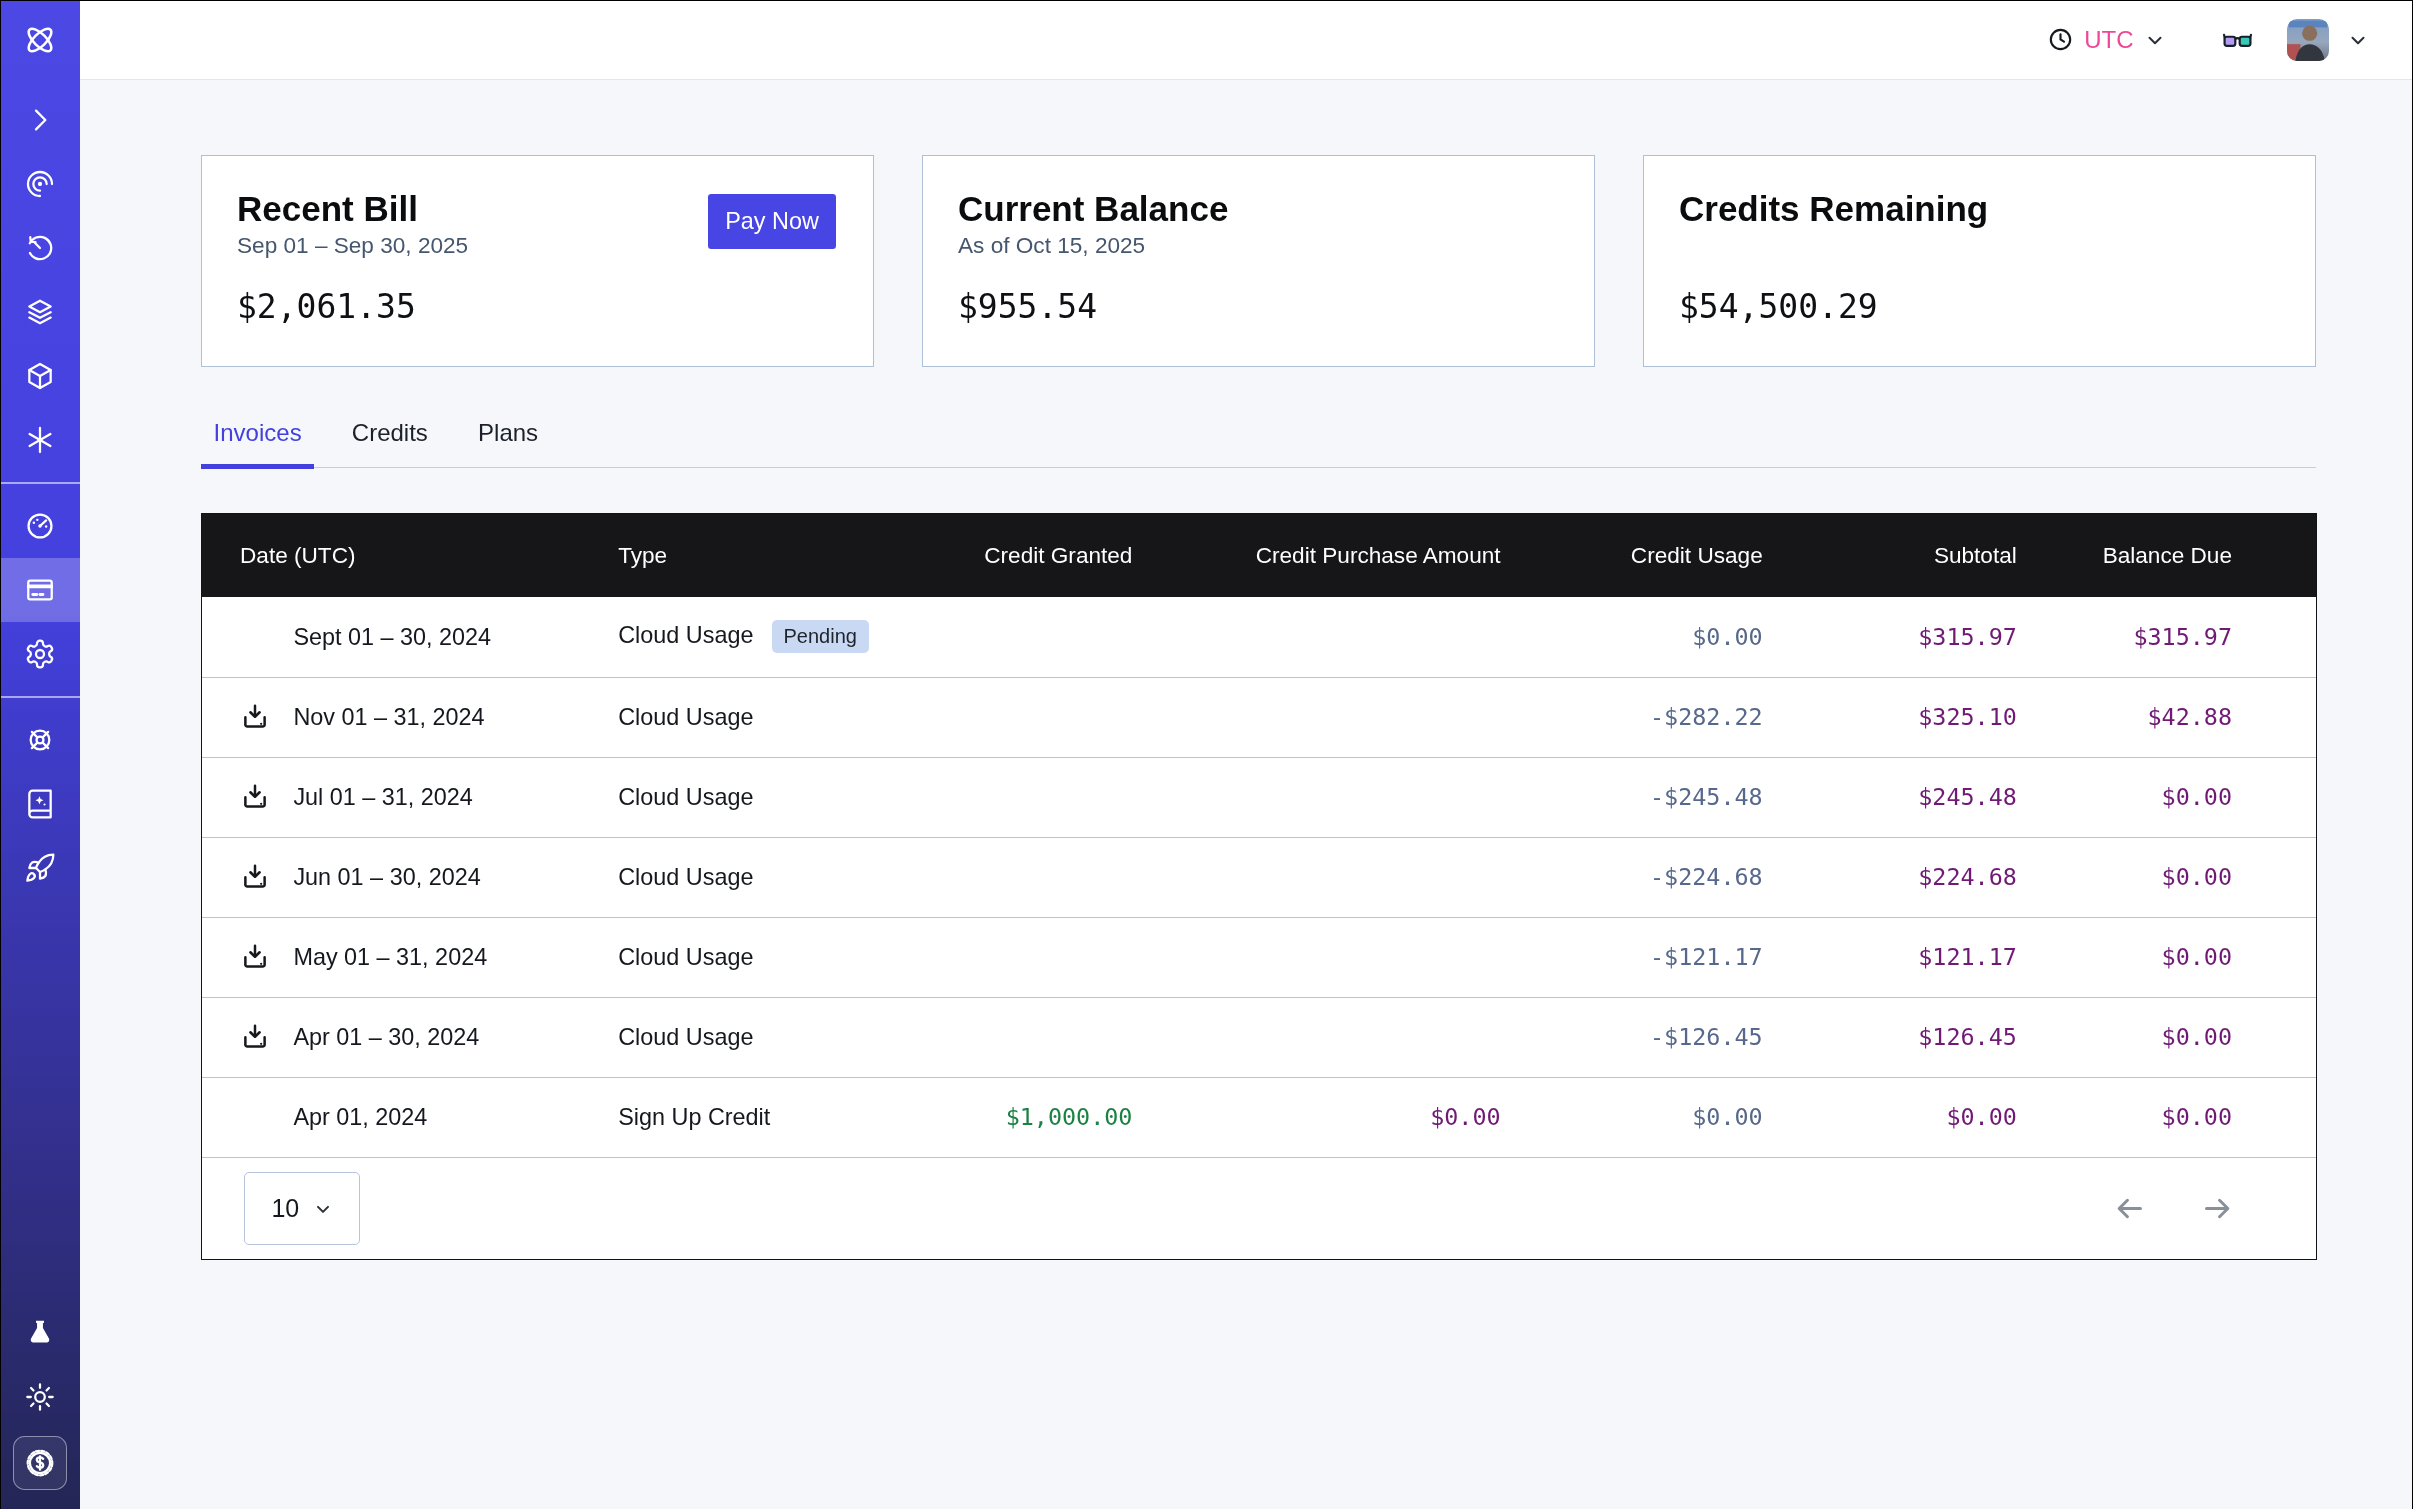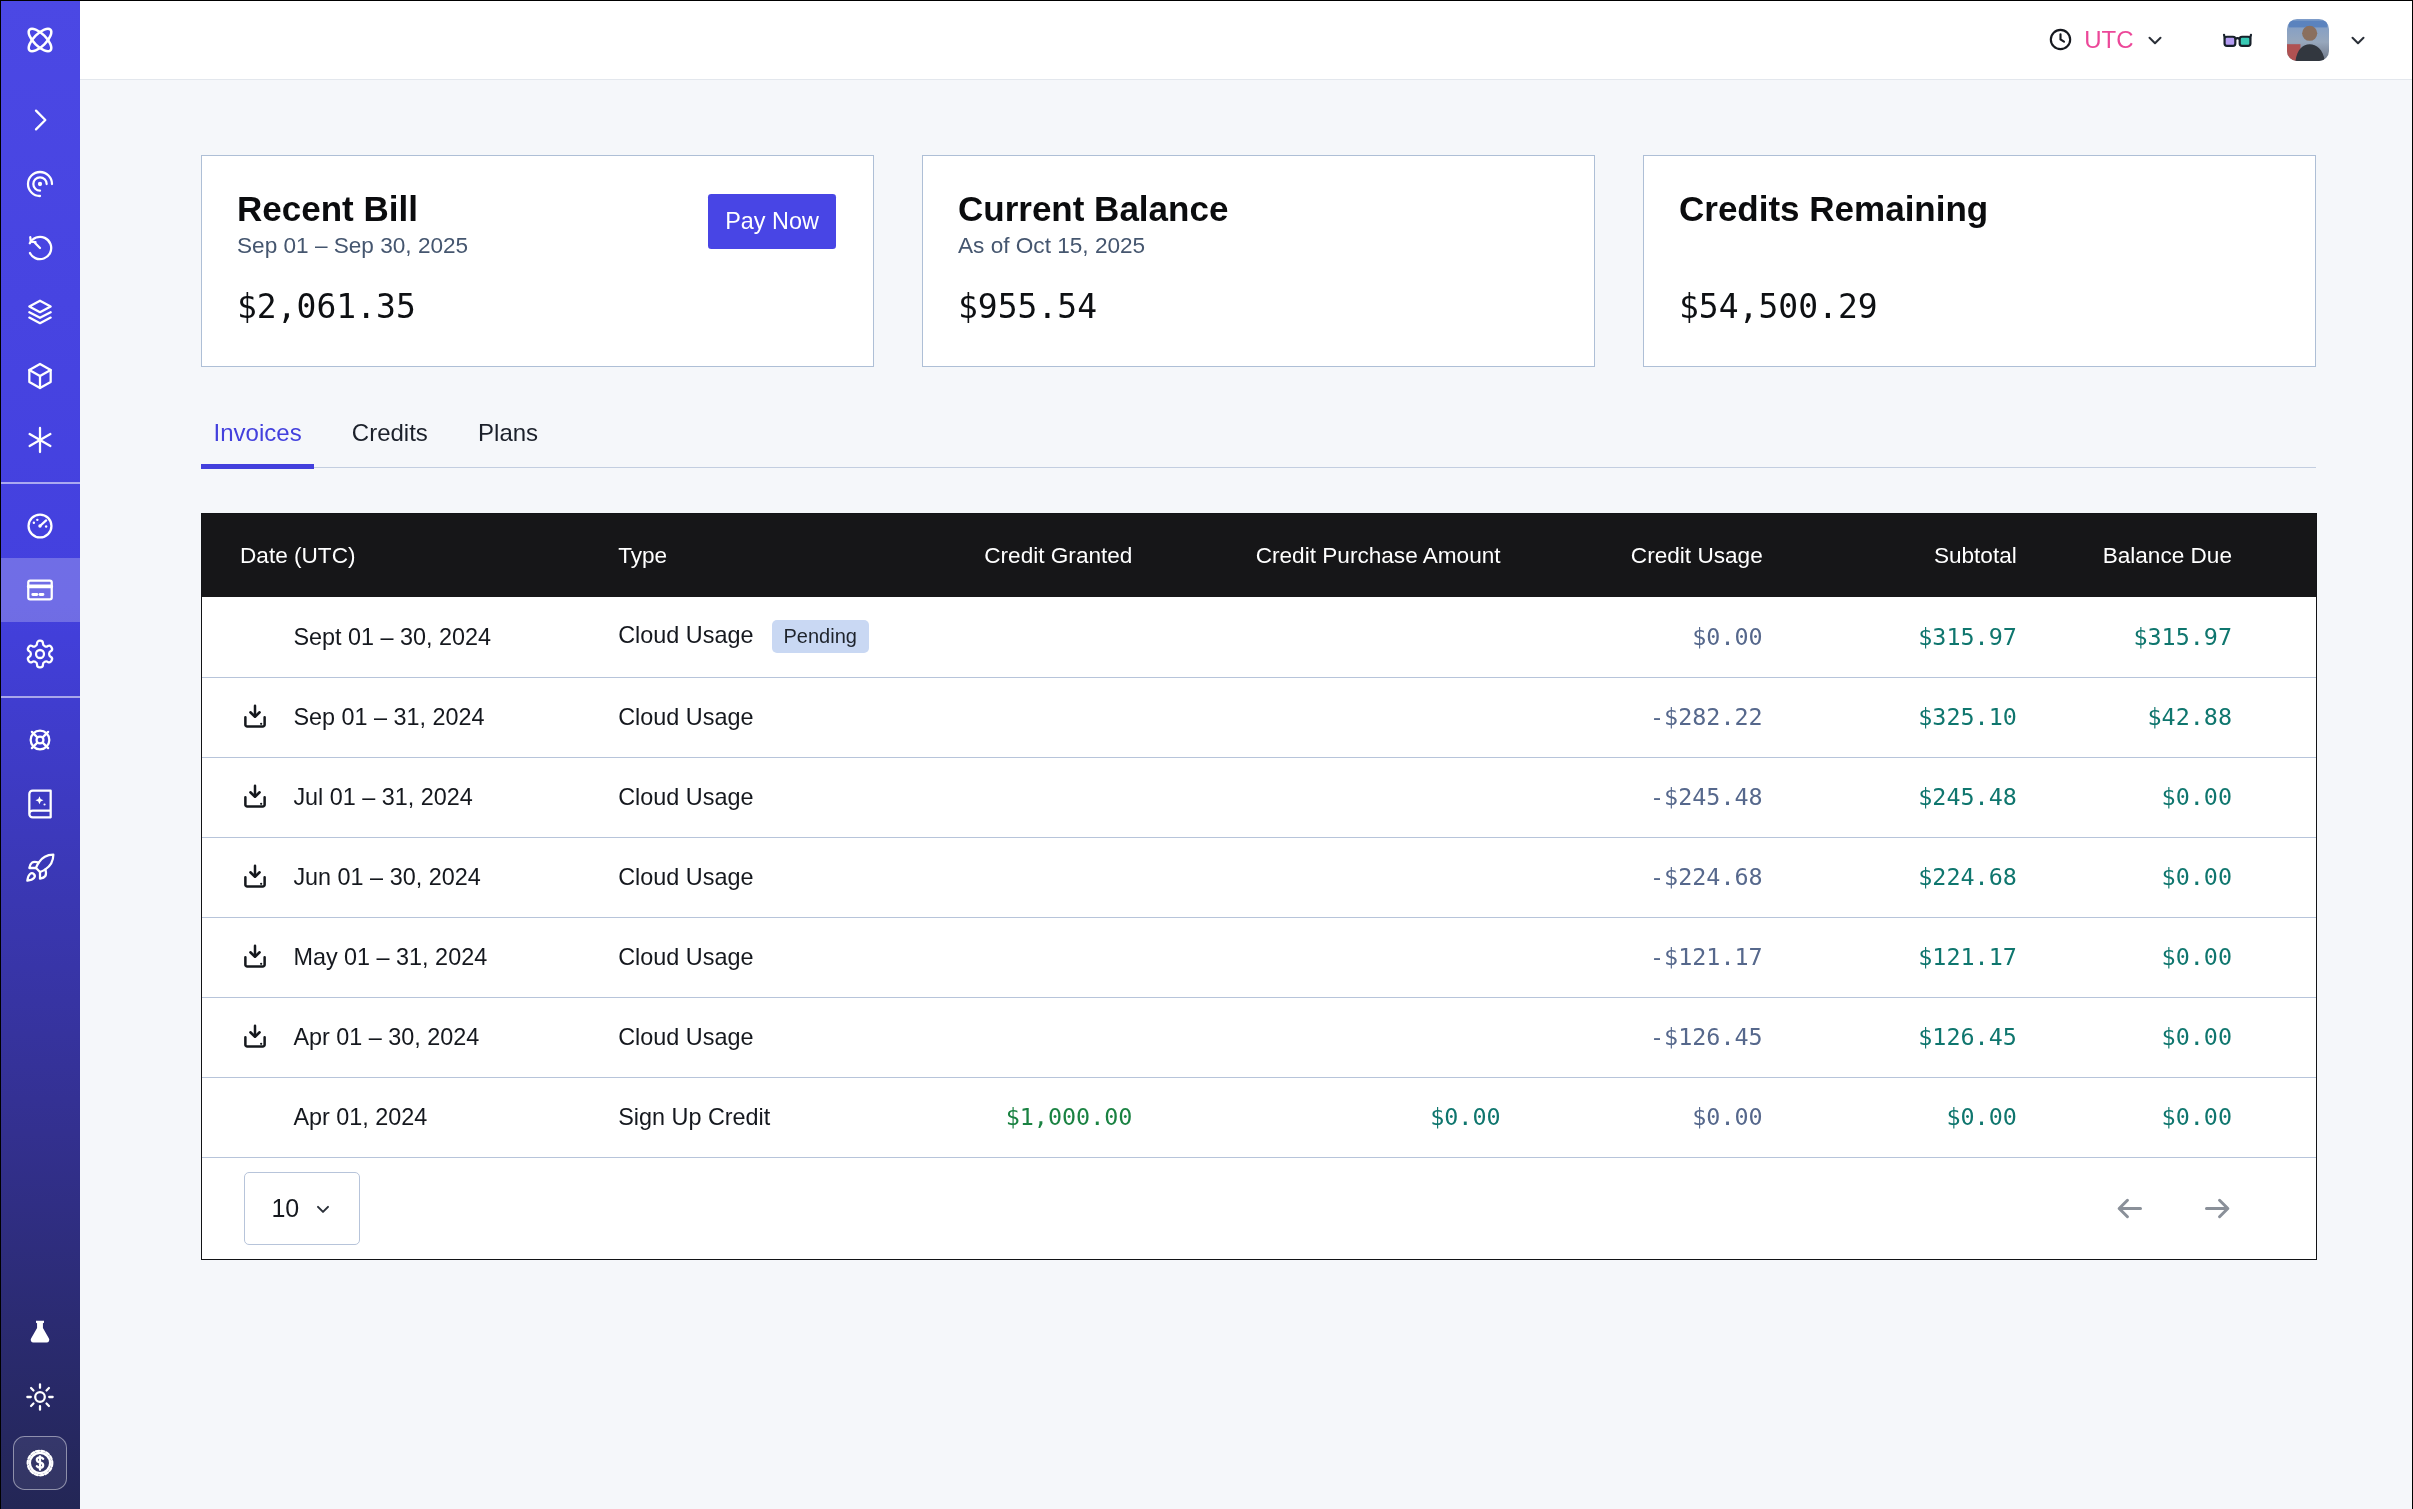--- a/index.html
+++ b/index.html
@@ -79,21 +79,21 @@
   th.col6{text-align:right;padding-right:84px;}
   tbody td{height:80px;vertical-align:middle;font-size:23.4px;color:#15181E;}
   tbody tr + tr td{border-top:1.7px solid var(--row-divider);}
   td.col0{padding-left:38px;white-space:nowrap;}
   .dlslot{display:inline-flex;width:30px;height:30px;margin-right:23.4px;vertical-align:middle;align-items:center;justify-content:center;}
   .dlbtn{background:none;border:none;padding:0;cursor:pointer;display:flex;}
   .dlbtn svg{width:30px;height:30px;fill:none;stroke:#15181D;stroke-width:2;stroke-linecap:round;stroke-linejoin:round;}
   .datetxt{vertical-align:middle;}
   td.col1{white-space:nowrap;}
   .badge{display:inline-block;margin-left:18.4px;background:var(--badge-bg);color:#1E232B;font-size:20px;padding:5px 11.7px;border-radius:5px;vertical-align:middle;}
-  td.num{font-family:"DejaVu Sans Mono",monospace;text-align:right;color:#0f766e;}
+  td.num{font-family:"DejaVu Sans Mono",monospace;text-align:right;color:#701a75;}
   td.col6{padding-right:84px;}
   td.usage{color:var(--usage-text);}
   td.green{color:var(--credit-green);}
 
   .table-footer{border-top:1.7px solid var(--row-divider);height:102px;display:flex;align-items:center;padding:0 82px 0 42px;background:#fff;}
   .page-size{width:116px;height:73px;border:1.7px solid var(--row-divider);border-radius:5px;background:#fff;display:flex;align-items:center;justify-content:center;gap:13.4px;cursor:pointer;}
   .page-size .val{font-size:25px;color:#15181E;font-family:"Liberation Sans",sans-serif;}
   .page-size svg{width:20px;height:20px;fill:none;stroke:#2A2F38;stroke-width:2.4;stroke-linecap:round;stroke-linejoin:round;}
   .pager{margin-left:auto;display:flex;gap:55px;}
   .pager button{background:none;border:none;cursor:pointer;display:flex;padding:0;}
@@ -327,21 +327,21 @@
               <tr>
                 <td class="col0"><span class="dlslot">
                     <button class="dlbtn">
                       <svg viewBox="0 0 24 24">
                         <path d="M12 3v8.4"></path>
                         <path d="M8.3 8.2 12 11.8l3.7-3.6"></path>
                         <path d="M4.3 12.2v5.9a1.5 1.5 0 0 0 1.5 1.5h12.4a1.5 1.5 0 0 0 1.5-1.5v-5.9"></path>
                         <circle cx="16.9" cy="17.4" r=".9" fill="#15181D" stroke="none"></circle>
                       </svg>
                     </button>
-                  </span><span class="datetxt">Sep 01 – 31, 2024</span></td>
+                  </span><span class="datetxt">Nov 01 – 31, 2024</span></td>
                 <td class="col1"><span>Cloud Usage</span></td>
                 <td class="col2 num"></td>
                 <td class="col3 num"></td>
                 <td class="col4 num usage">-$282.22</td>
                 <td class="col5 num">$325.10</td>
                 <td class="col6 num">$42.88</td>
               </tr>
               <tr>
                 <td class="col0"><span class="dlslot">
                     <button class="dlbtn">

